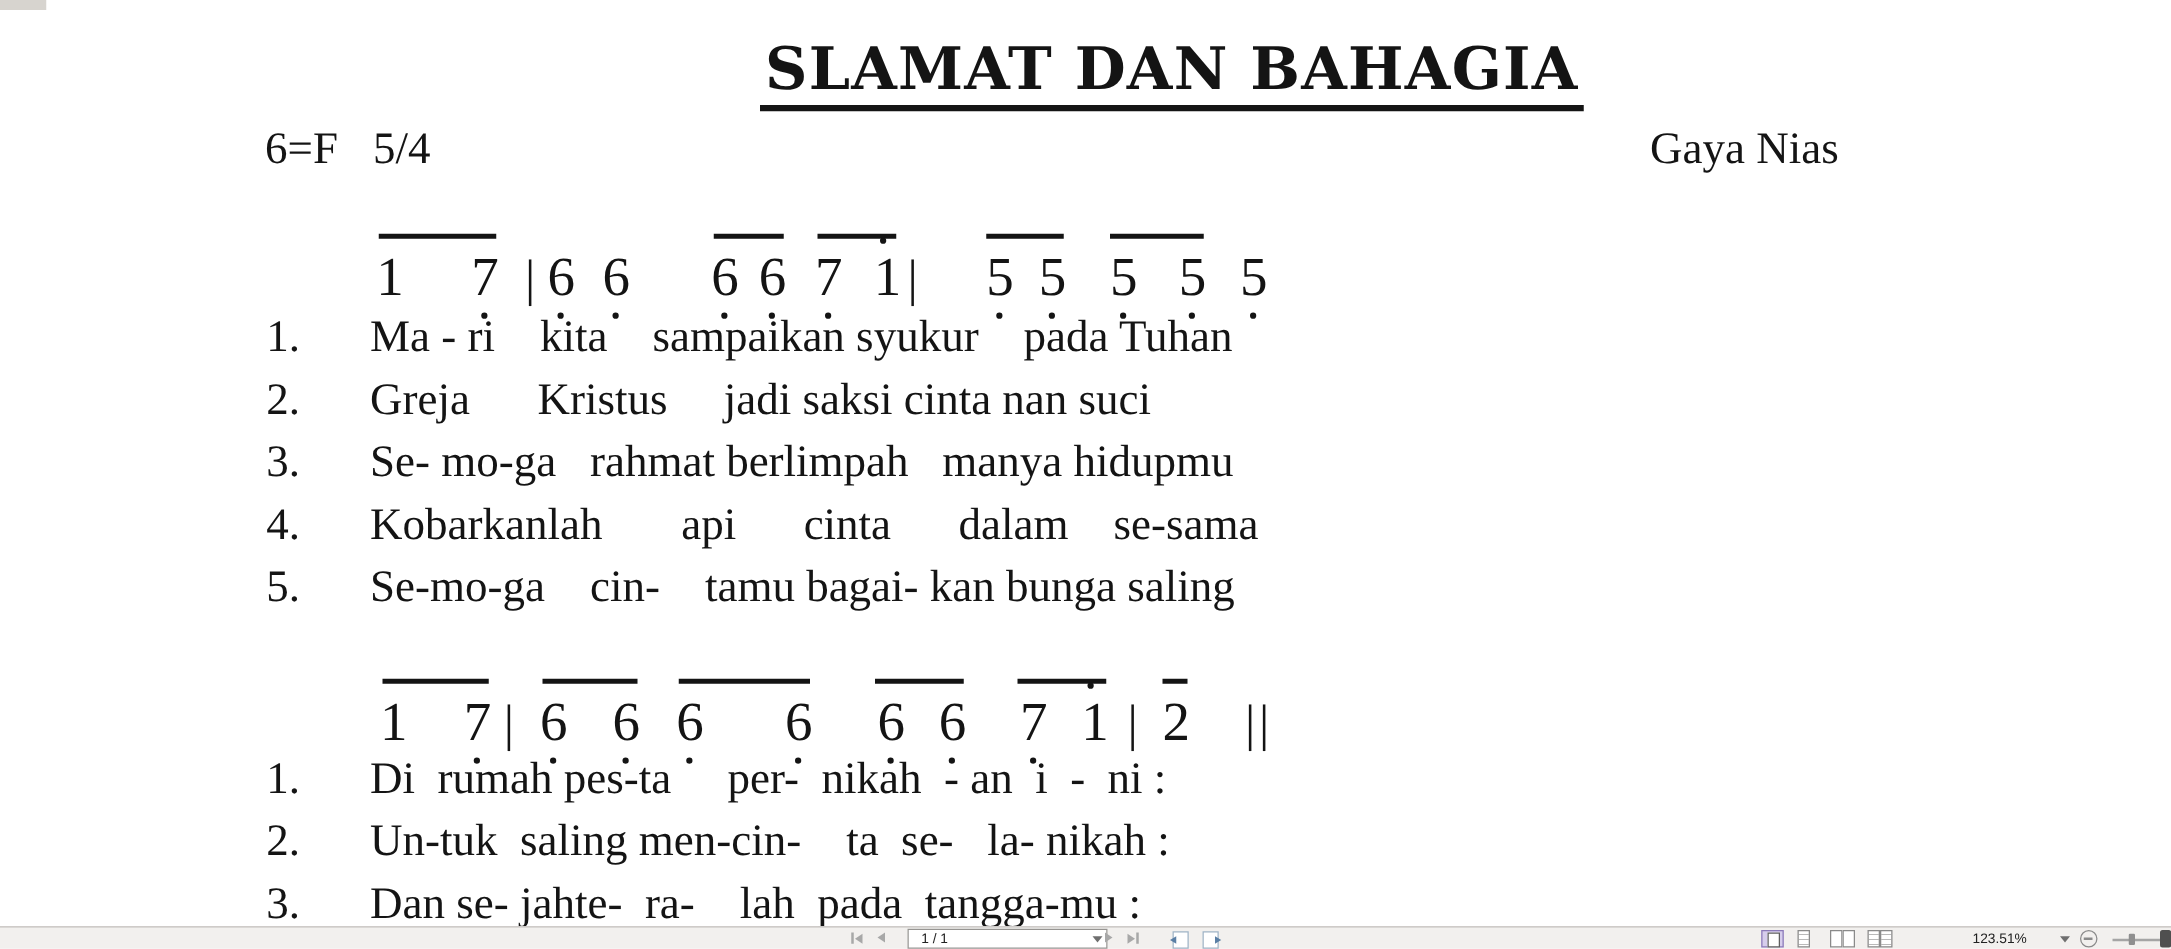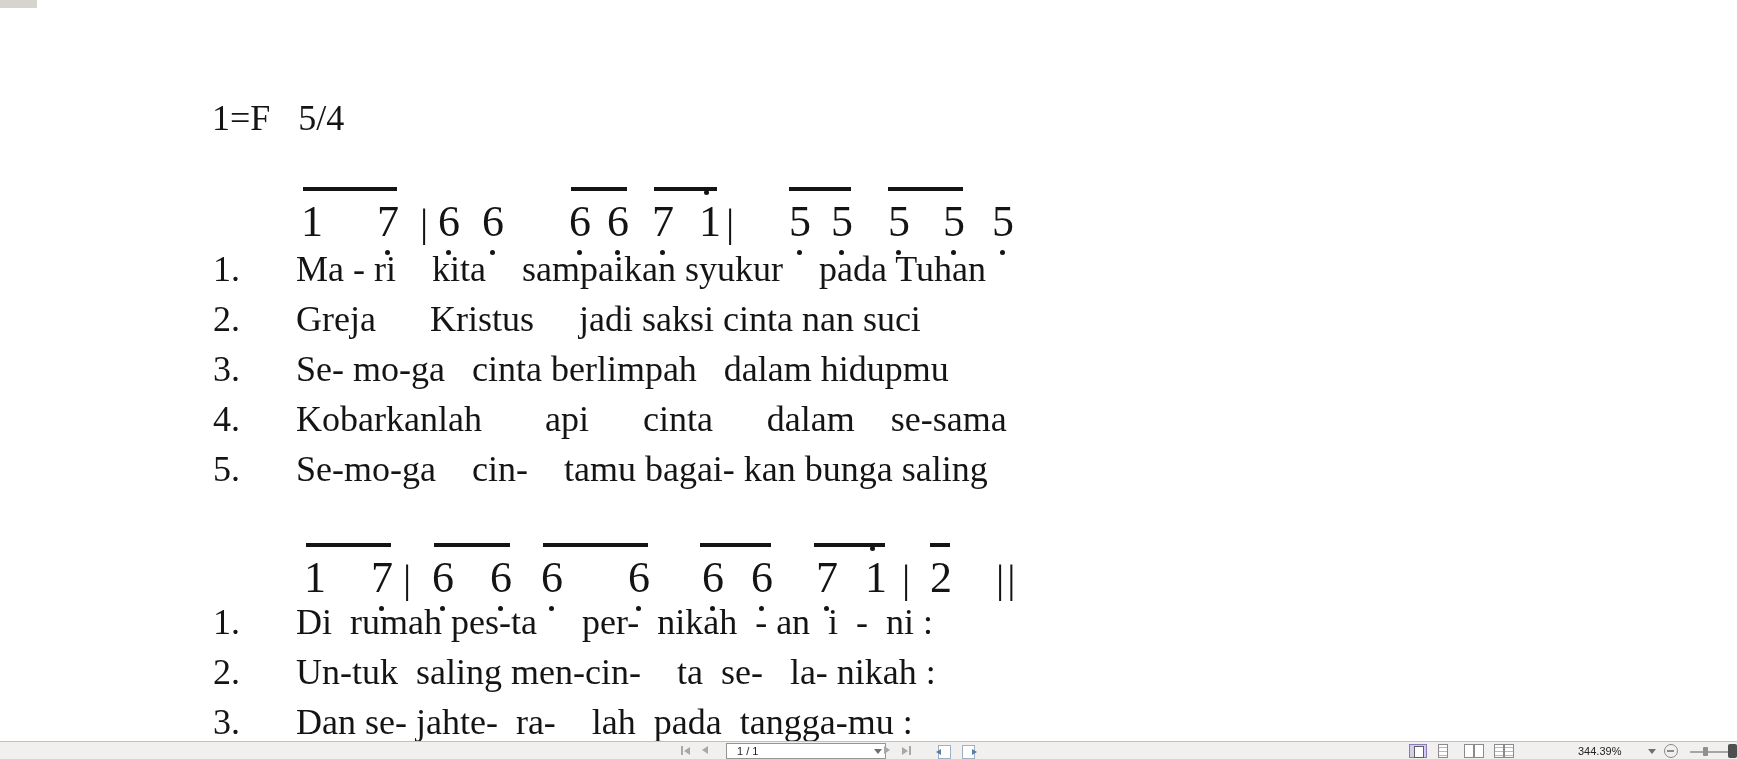--- a/index.html
+++ b/index.html
@@ -77,24 +77,26 @@
   .slider-track{left:1690px;top:9px;width:38px;height:2px;background:#a5a5a5;}
   .slider-tick{left:1703px;top:5px;width:5px;height:9px;background:#8f8f8f;border-radius:1px;}
   .edge-handle{left:1728px;top:2px;width:9px;height:14px;background:#4f4f4f;border-radius:2px;}
 </style>
 </head>
 <body>
 
 <div class="page">
   <div class="corner-notch"></div>
 
+  <h1 class="title">SLAMAT DAN BAHAGIA</h1>
 
   <div class="keysig">
-    <span>1=F</span><span class="meter">5/4</span>
+    <span>6=F</span><span class="meter">5/4</span>
   </div>
+  <div class="gaya">Gaya Nias</div>
 
   <div class="notation-line" id="notation-1">
       <div class="beam-line" style="left: 303px; width: 94px;"></div>
       <div class="beam-line" style="left: 571px; width: 56px;"></div>
       <div class="beam-line" style="left: 654px; width: 63px;"></div>
       <div class="beam-line" style="left: 789px; width: 62px;"></div>
       <div class="beam-line" style="left: 888px; width: 75px;"></div>
       <span class="note" style="left: 301px;">1</span>
       <span class="note" style="left: 377px;">7</span>
       <div class="ndot below" style="left: 385px;"></div>
@@ -127,21 +129,21 @@
       <div class="verse-row" style="top: 0px;">
         <span class="v-num">1.</span>
         <span class="v-text">Ma - ri    kita    sampaikan syukur    pada Tuhan</span>
       </div>
       <div class="verse-row" style="top: 50px;">
         <span class="v-num">2.</span>
         <span class="v-text">Greja      Kristus     jadi saksi cinta nan suci</span>
       </div>
       <div class="verse-row" style="top: 100px;">
         <span class="v-num">3.</span>
-        <span class="v-text">Se- mo-ga   cinta berlimpah   dalam hidupmu</span>
+        <span class="v-text">Se- mo-ga   rahmat berlimpah   manya hidupmu</span>
       </div>
       <div class="verse-row" style="top: 150px;">
         <span class="v-num">4.</span>
         <span class="v-text">Kobarkanlah       api      cinta      dalam    se-sama</span>
       </div>
       <div class="verse-row" style="top: 200px;">
         <span class="v-num">5.</span>
         <span class="v-text">Se-mo-ga    cin-    tamu bagai- kan bunga saling</span>
       </div>
     </div>
@@ -225,19 +227,19 @@
     </span>
   <span class="sb vm vm-plain vm3">
       <span class="pg p1"></span>
       <span class="pg p2"></span>
     </span>
   <span class="sb vm vm-plain vm4">
       <span class="pg p1 lines"></span>
       <span class="pg p2 lines"></span>
     </span>
 
-  <span class="sb zoom-text">344.39%</span>
+  <span class="sb zoom-text">123.51%</span>
   <span class="sb zoom-dd"></span>
   <span class="sb zoom-out"><span></span></span>
   <span class="sb slider-track"></span>
   <span class="sb slider-tick"></span>
   <span class="sb edge-handle"></span>
 </div>
 
 </body></html>

